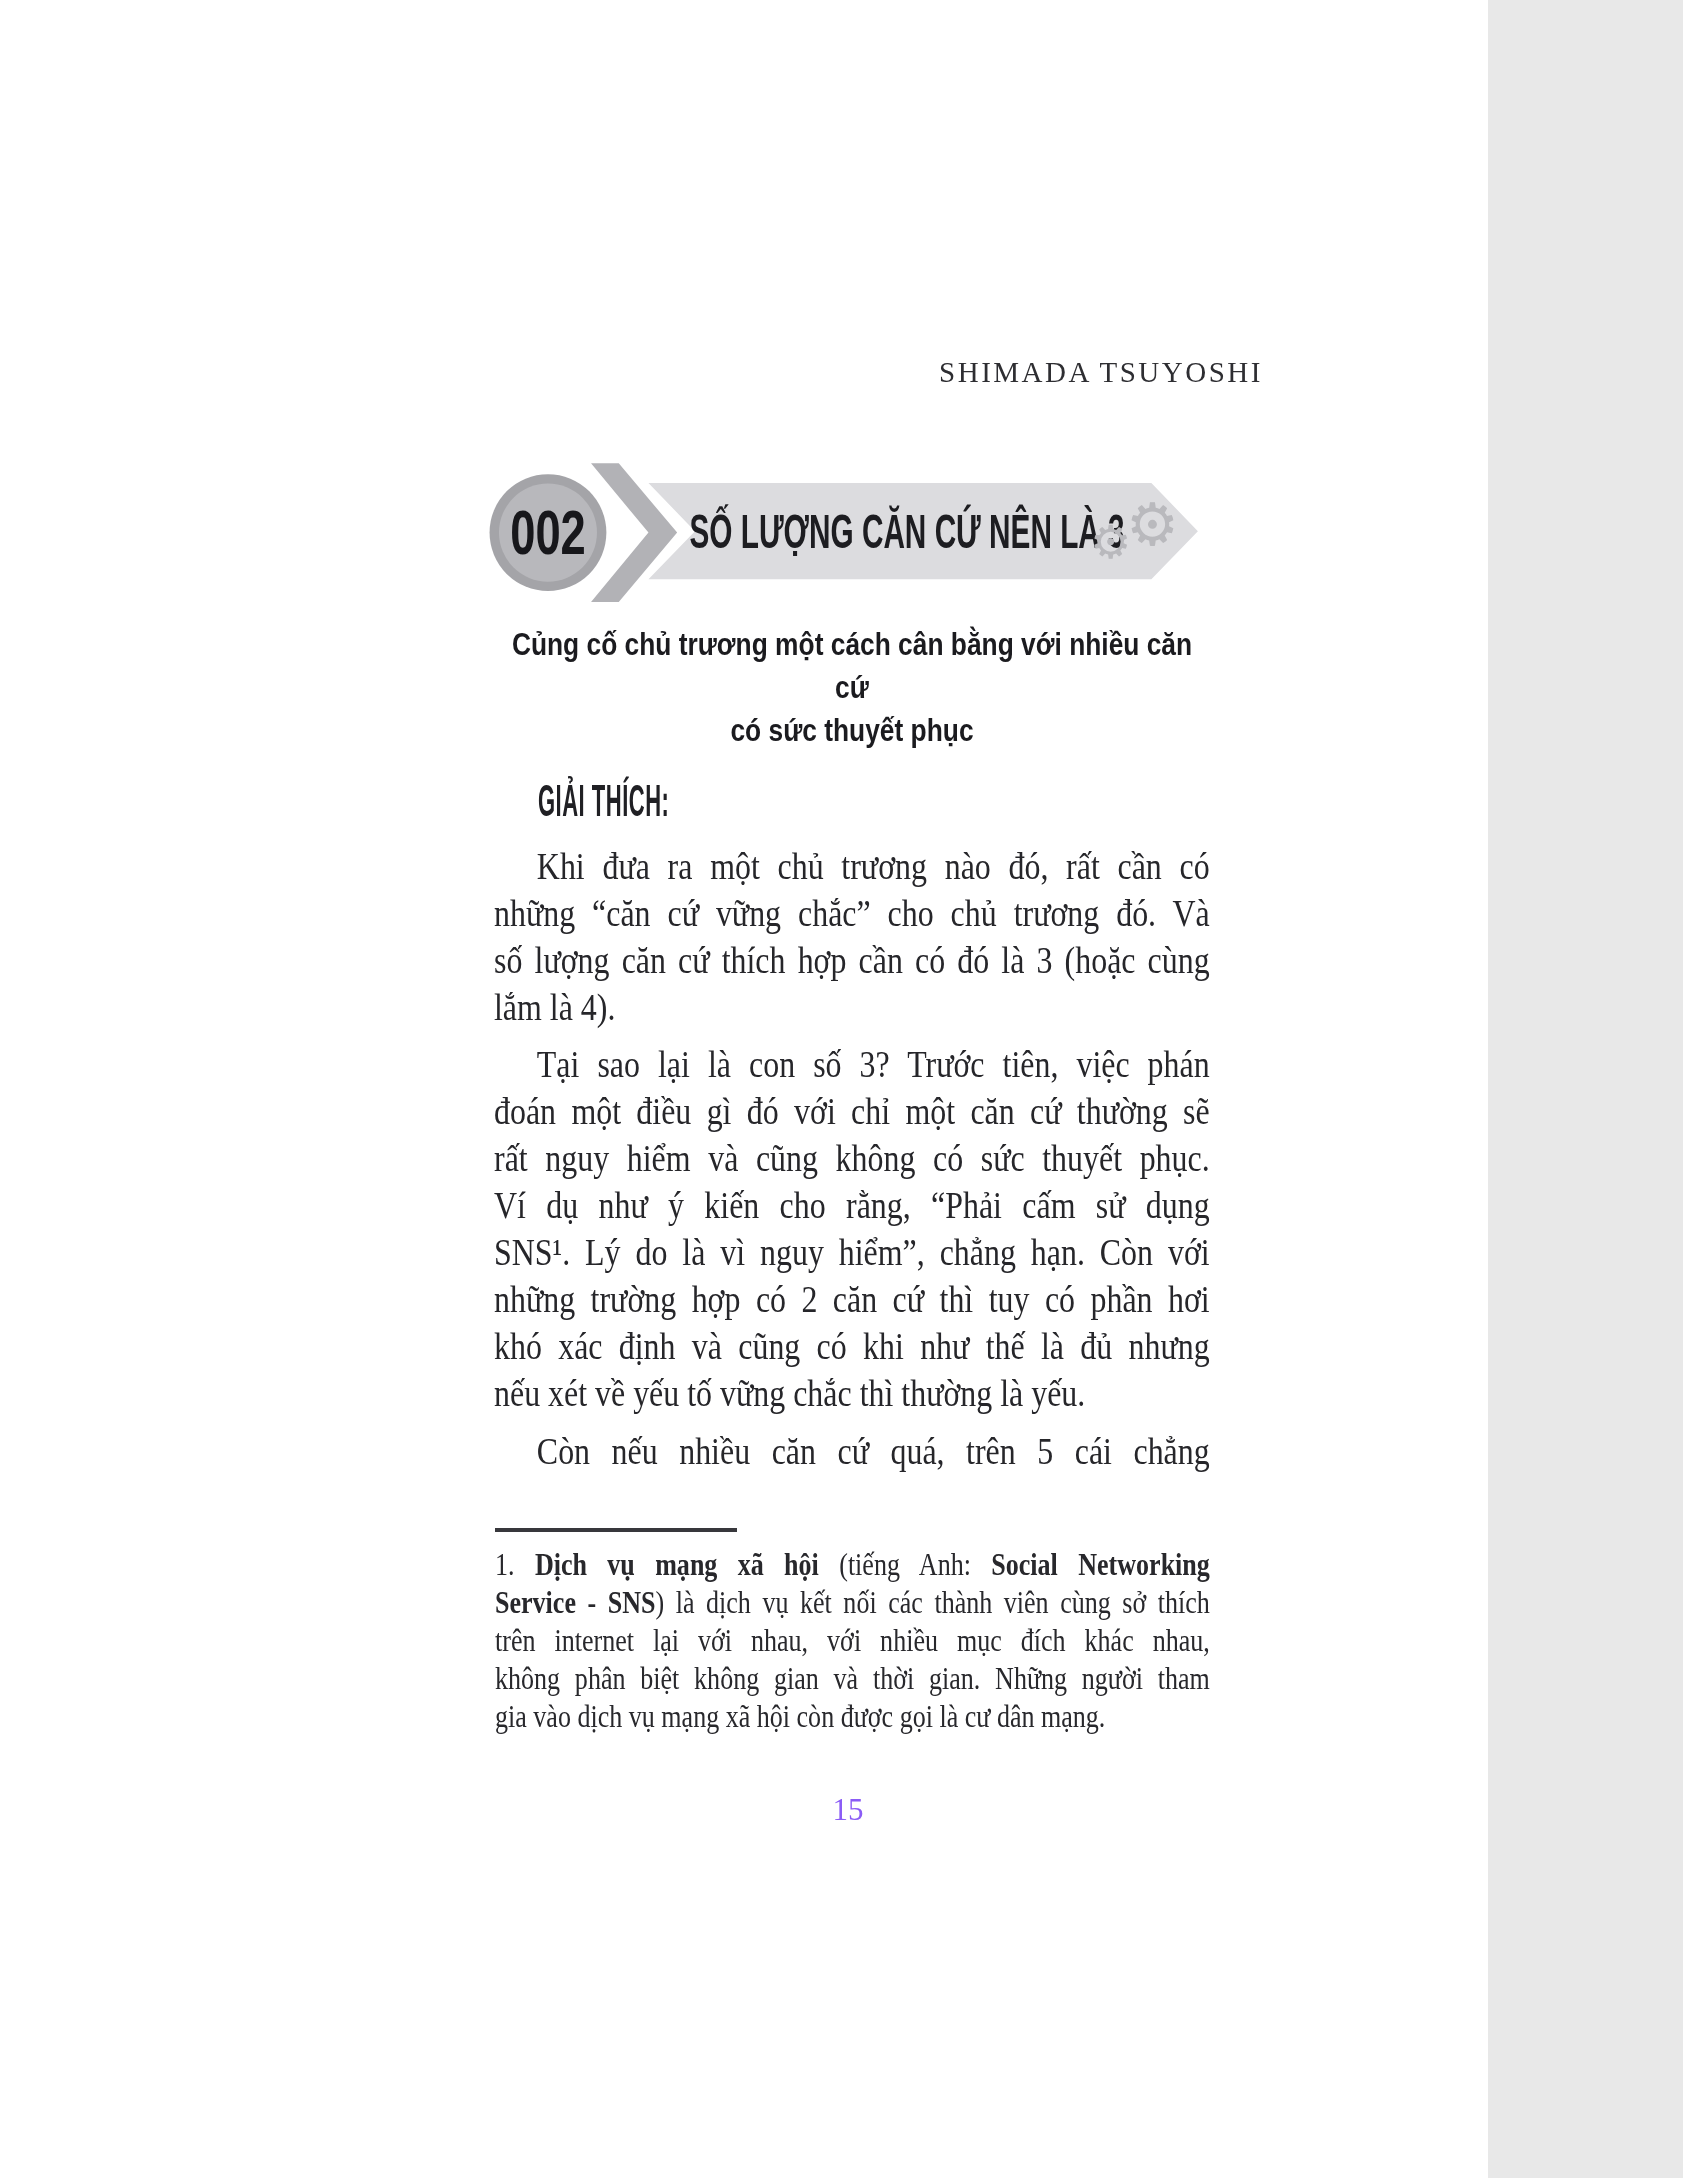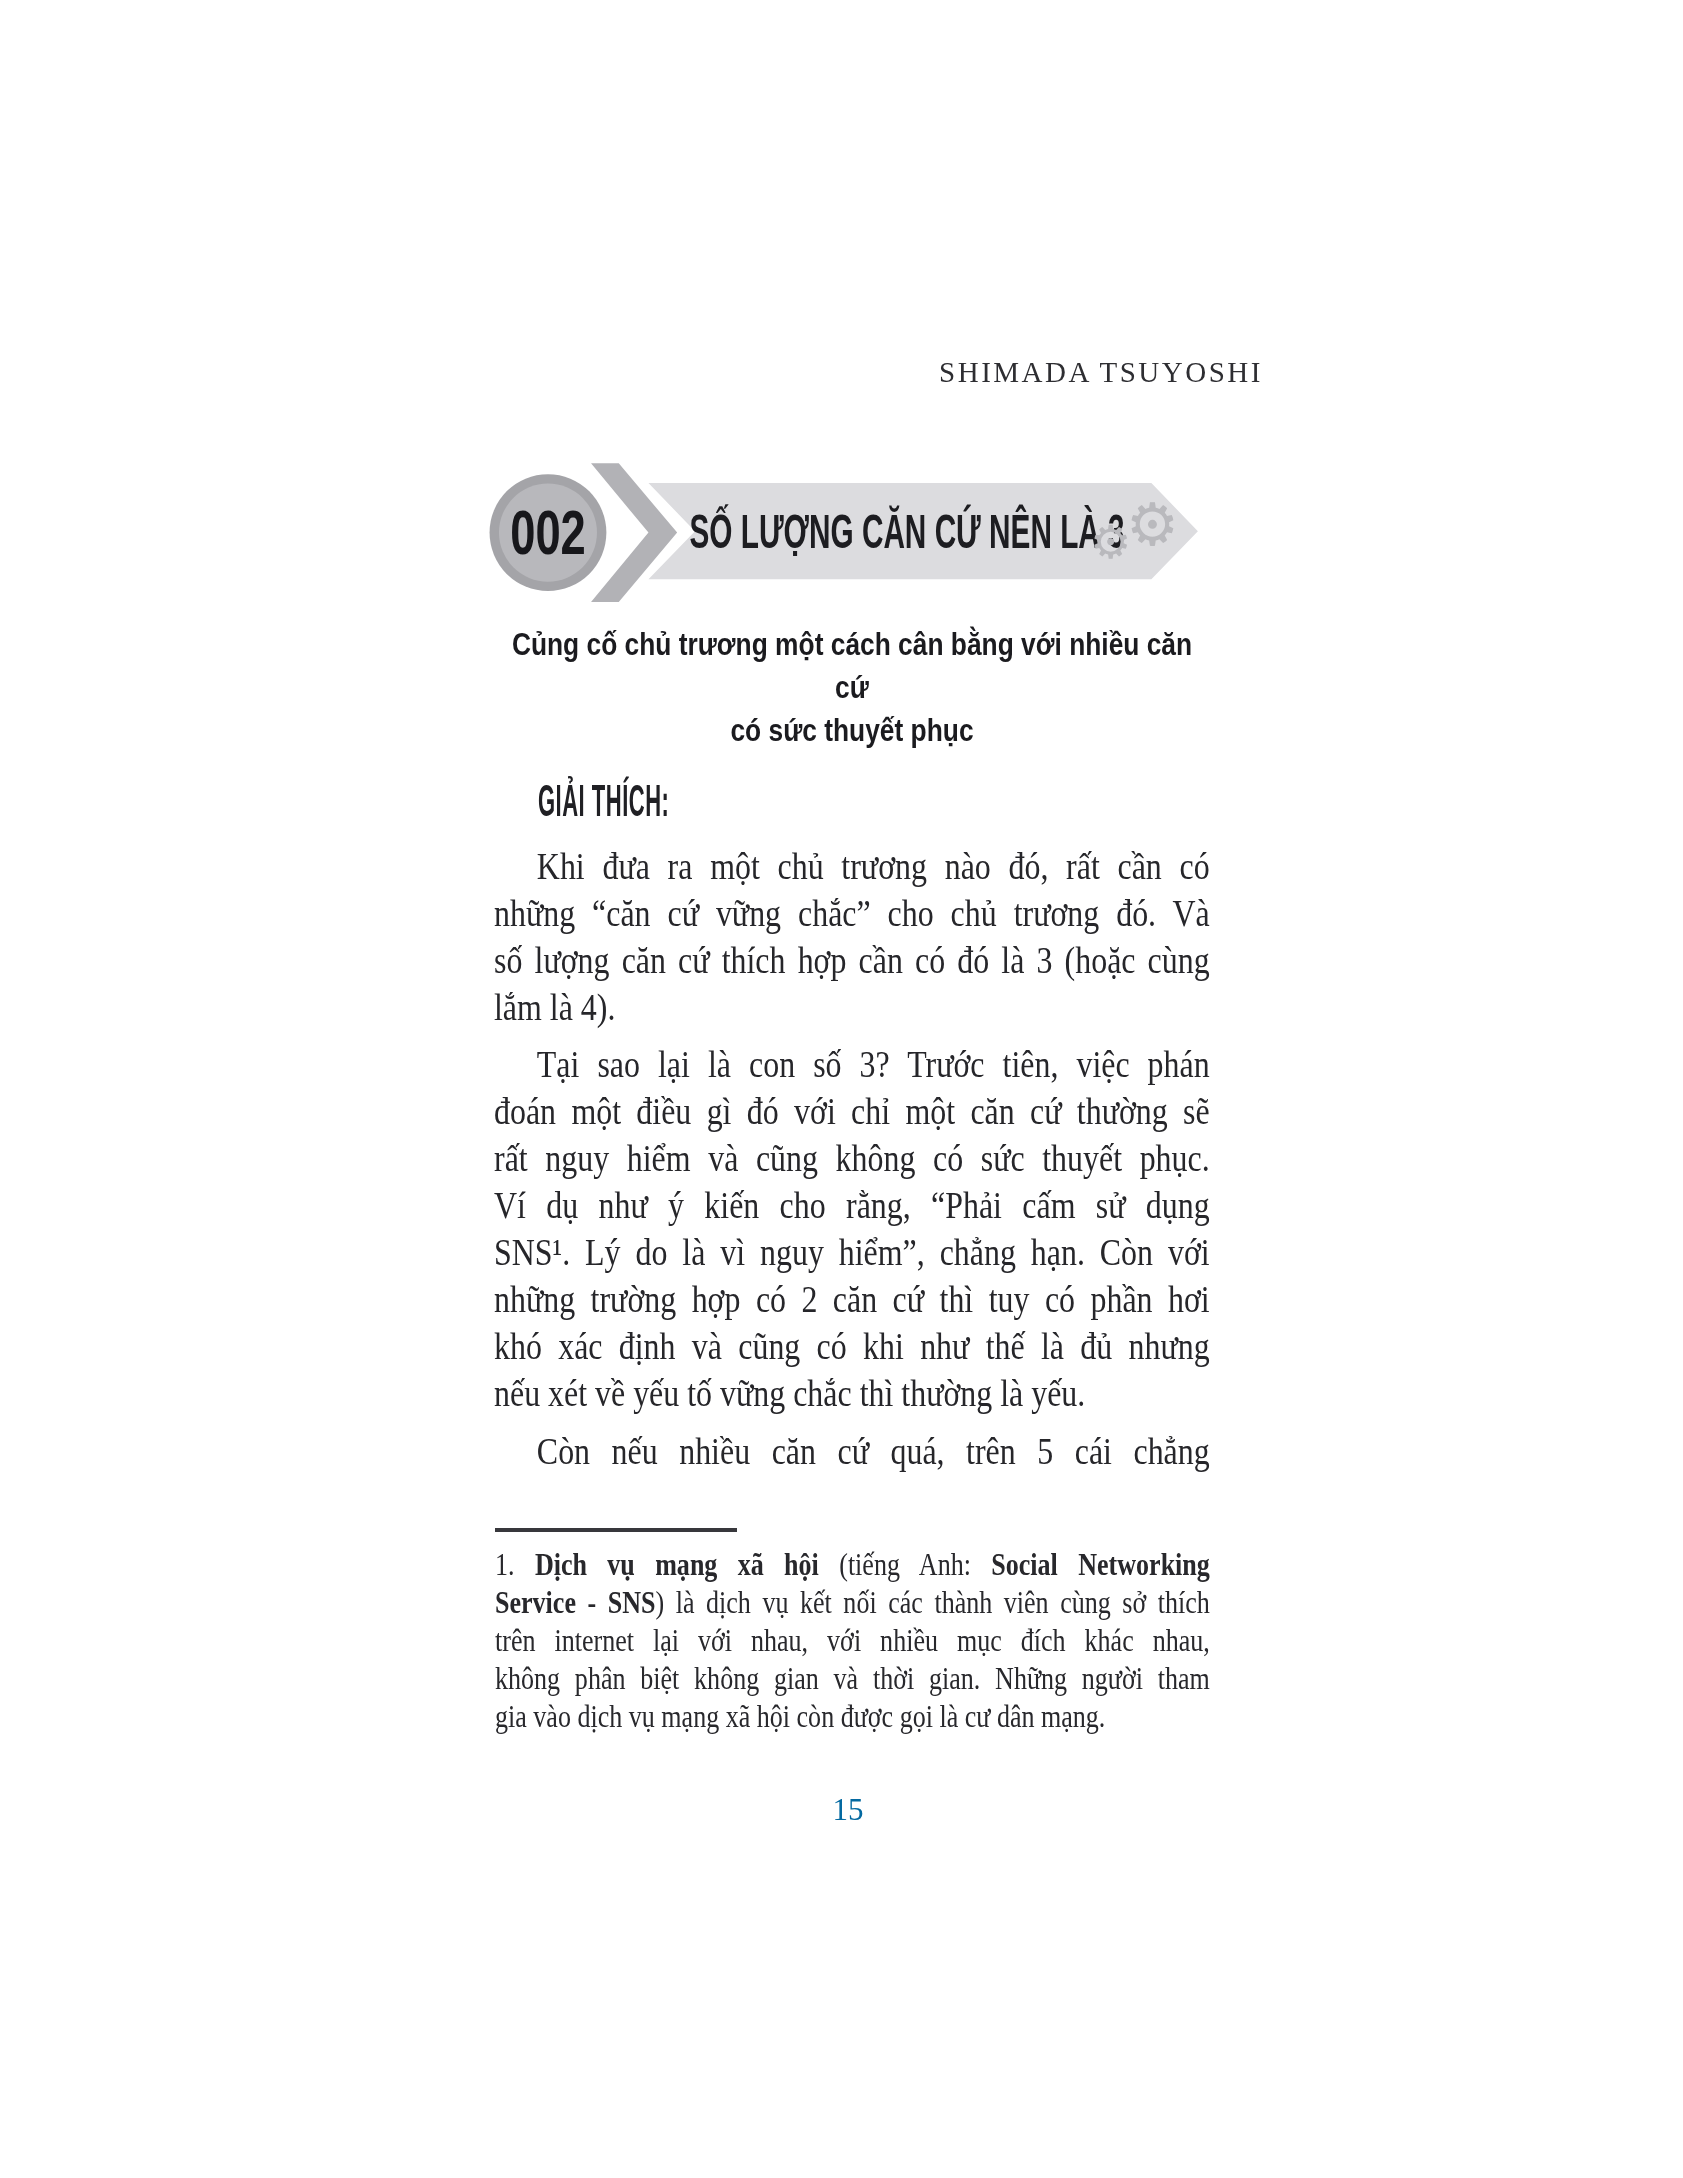--- a/index.html
+++ b/index.html
@@ -1,18 +1,18 @@
 <!DOCTYPE html>
 <html><head>
 <meta charset="utf-8">
 <style>
   html,body{margin:0;padding:0;background:#e8e8e8;}
   .page{
     position:relative;
-    width:1683px;height:2178px;
+    width:1488px;height:2178px;
     background:#ffffff;
     overflow:hidden;
     font-family:"Liberation Serif", serif;
     color:#26262a;
   }
   .abs{position:absolute;}
 
   
   .running-head{
     left:903px;top:356px;width:396px;
@@ -97,21 +97,21 @@
     transform:scaleX(0.84);transform-origin:0 0;
     color:#28282c;
   }
   .footnote .line{min-height:38px;}
   .footnote .b{font-weight:bold;}
 
   
   .page-number{
     left:749px;top:1792px;width:198px;
     text-align:center;
-    font-size:31px;color:#0369a1;
+    font-size:31px;color:#8b5cf6;
   }
 </style>
 </head>
 <body>
 
 <div class="page">
 
   <div class="abs running-head">SHIMADA TSUYOSHI</div>
 
   <svg class="abs shape-layer" viewBox="0 0 1700 2200" width="1683" height="2178" aria-hidden="true">

